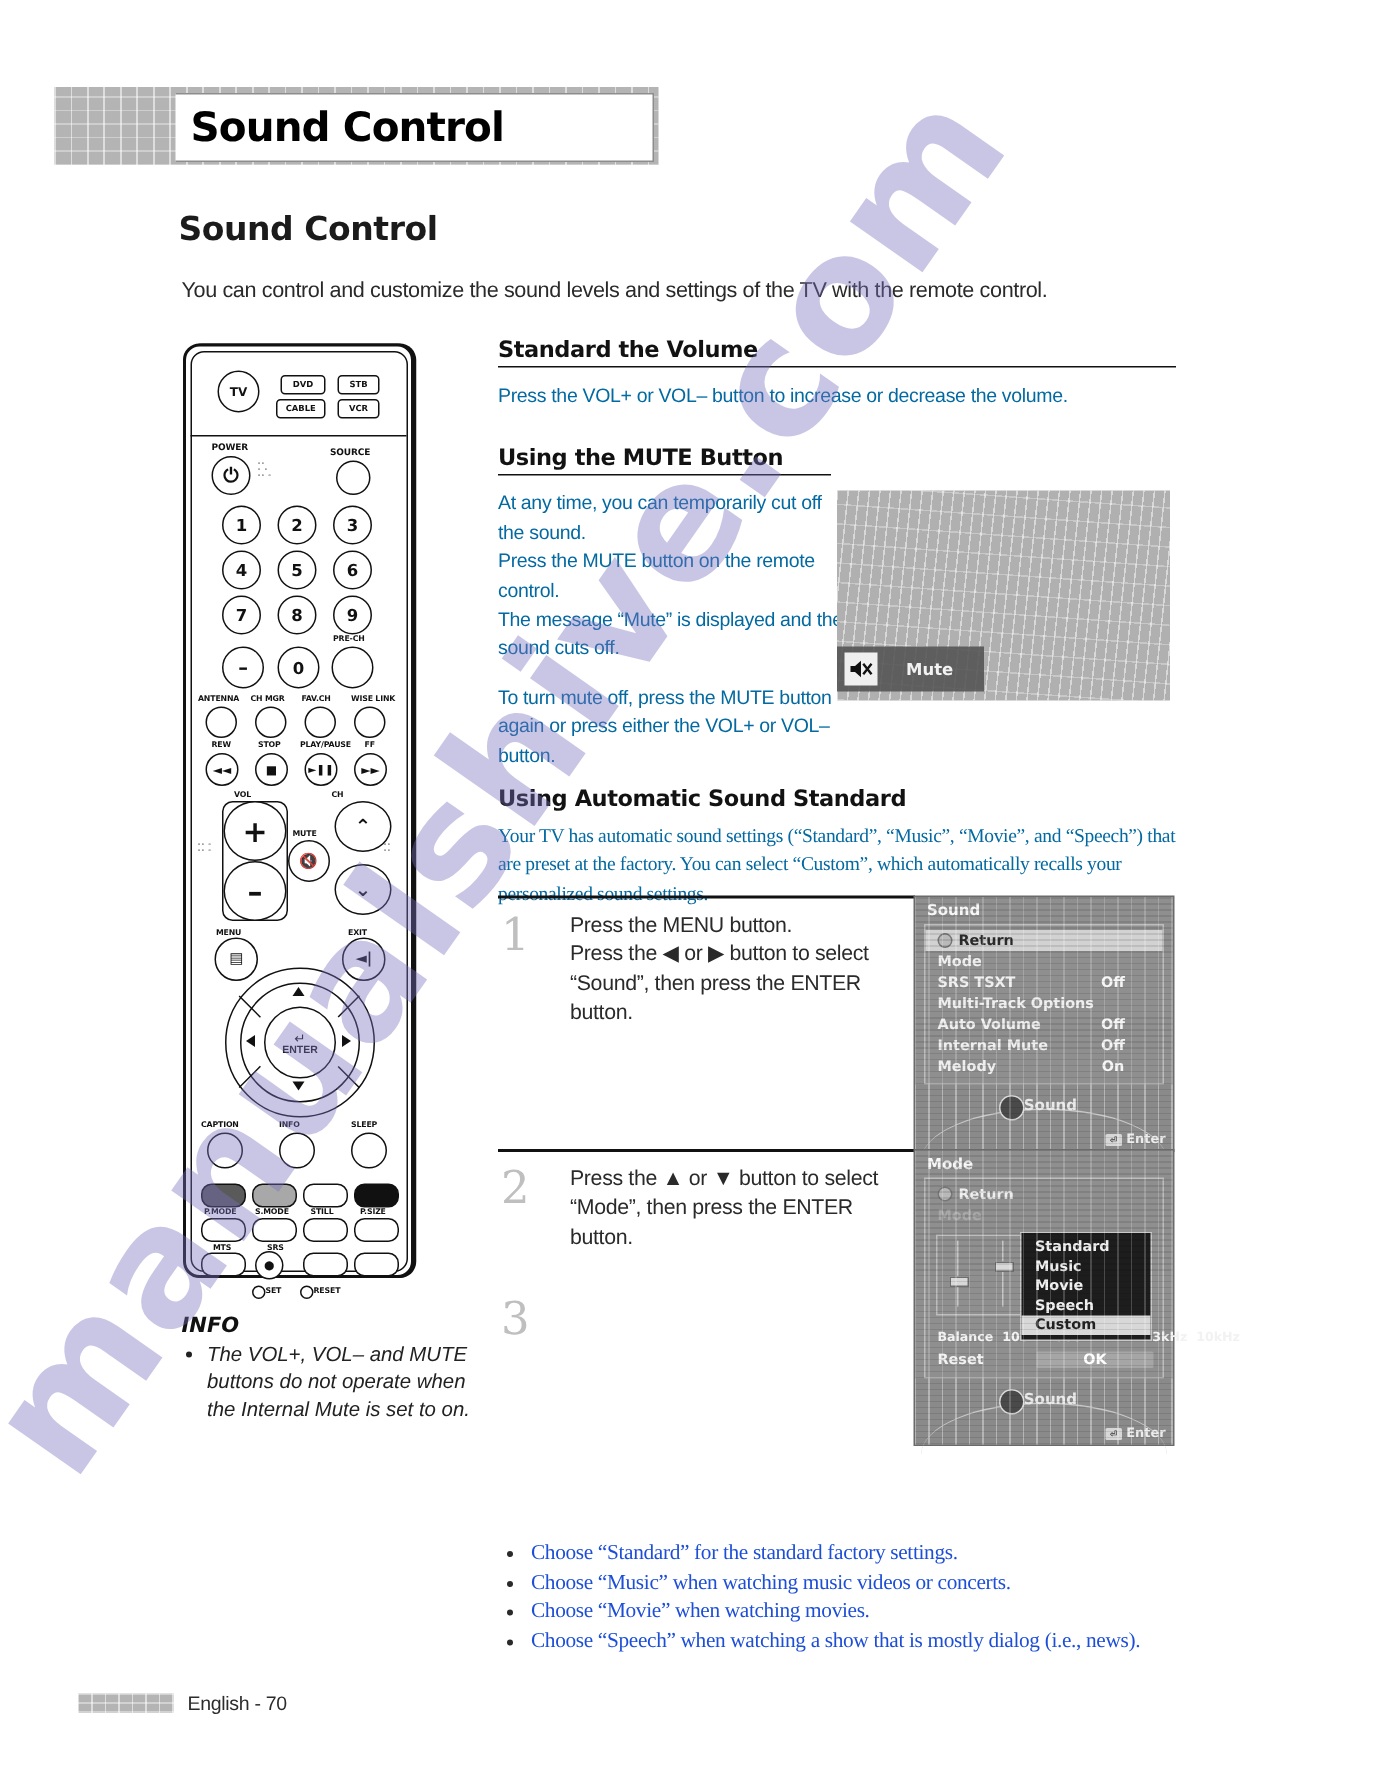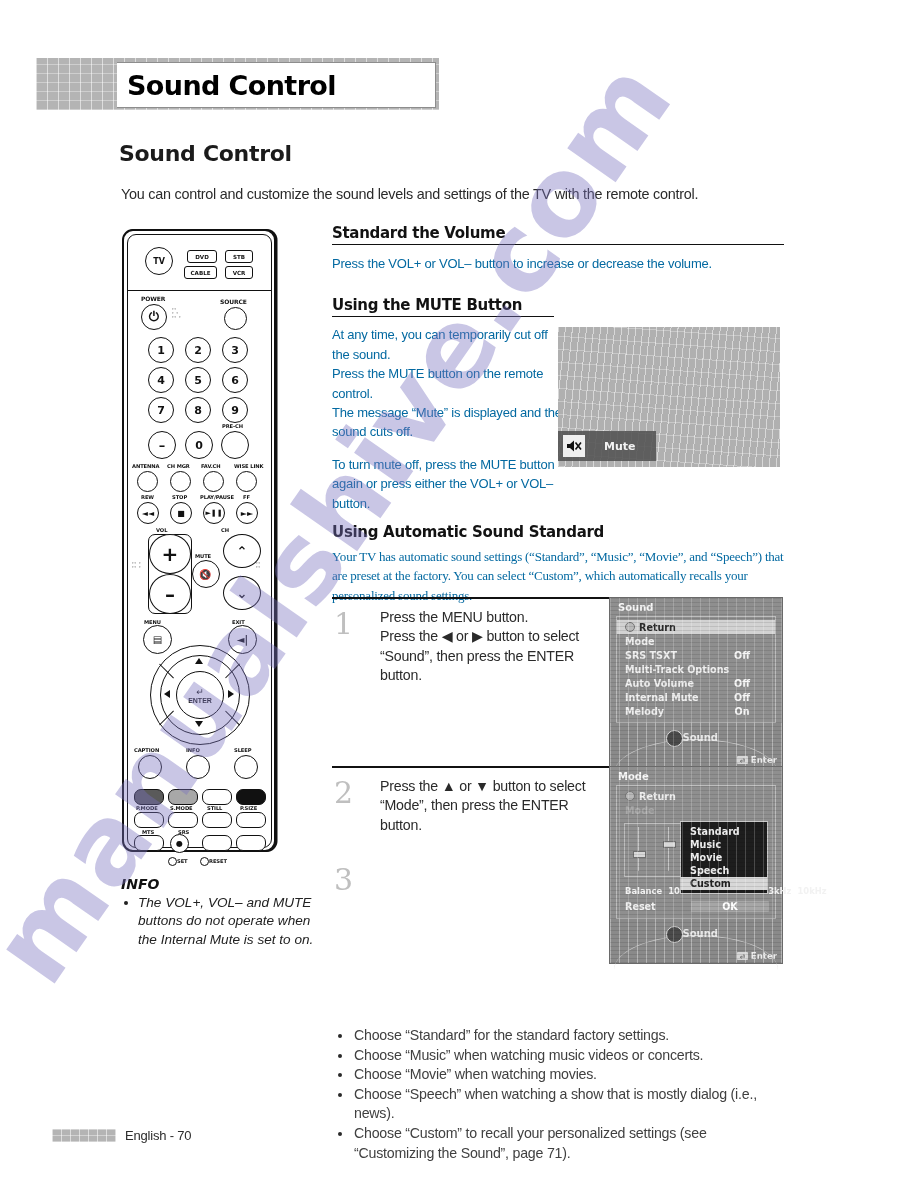--- a/index.html
+++ b/index.html
@@ -189,21 +189,21 @@
   }
   .ok-chip{
     margin-left:auto;width:78px;text-align:center;background:#a6a6a6;color:#fff;
     font-size:9.6px;border-radius:1px;
   }
 
   
   .bullets{position:absolute;left:332px;top:1026px;width:452px;}
   .bullet{
     position:relative;padding-left:22px;font-size:14.2px;line-height:19.6px;
-    letter-spacing:-0.22px;color:#404040;margin-bottom:0px;
+    letter-spacing:-0.22px;color:#1d4ed8;margin-bottom:0px;font-family:Liberation Serif, serif;
   }
   .bullet::before{
     content:"";position:absolute;left:6px;top:8px;width:4px;height:4px;
     border-radius:50%;background:#2a2a2a;
   }
 
   
   .note{position:absolute;left:121px;top:876px;width:200px;}
   .note-h{
     font-family:"DejaVu Sans", sans-serif;font-weight:700;font-style:italic;
@@ -432,21 +432,20 @@
 
   <div class="step" style="position:absolute;left:332px;top:855px;width:278px;border-top:none;">
     <div class="step-num">3</div>
   </div>
 
   <div class="bullets">
     <div class="bullet">Choose “Standard” for the standard factory settings.</div>
     <div class="bullet">Choose “Music” when watching music videos or concerts.</div>
     <div class="bullet">Choose “Movie” when watching movies.</div>
     <div class="bullet">Choose “Speech” when watching a show that is mostly dialog (i.e., news).</div>
-    <div class="bullet">Choose “Custom” to recall your personalized settings (see “Customizing the Sound”, page 71).</div>
   </div>
 
   <div class="note">
     <div class="note-h">INFO</div>
     <div class="note-item">The VOL+, VOL– and MUTE buttons do not operate when the Internal Mute is set to on.</div>
   </div>
 
   <div class="footer">
     <div class="footer-band"></div>
     <div class="footer-text">English - 70</div>

